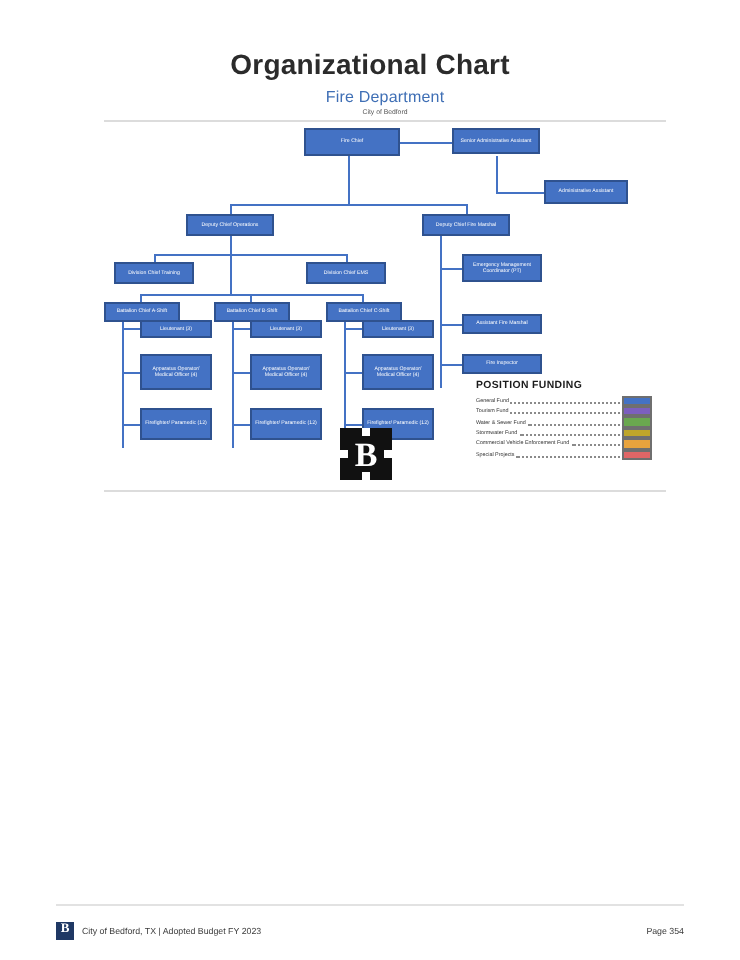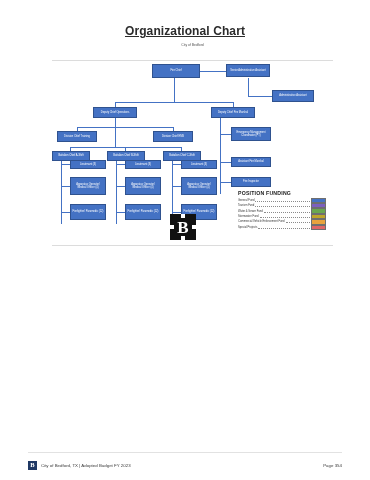--- a/index.html
+++ b/index.html
@@ -16,25 +16,24 @@
     overflow: hidden;
   }
 
   
   .page-title {
     position: absolute;
     top: 24px;
     left: 0;
     width: 370px;
     text-align: center;
-    font-size: 12px;
+    font-size: 14px;
     font-weight: bold;
     color: #2b2b2b;
     letter-spacing: 0.1px;
-    text-decoration: underline;
   }
 
   
   .chart-card {
     position: absolute;
     top: 42px;
     left: 52px;
     width: 281px;
     height: 206px;
     background: #ffffff;
@@ -198,20 +197,21 @@
     flex: 0 0 auto;
   }
 </style>
 </head>
 <body>
 
 <div class="page-title">Organizational Chart</div>
 
 <div class="chart-card">
 
+  <div class="dept-title">Fire Department</div>
   <div class="dept-sub">City of Bedford</div>
   <div class="rule rule-top"></div>
   <div class="rule rule-bottom"></div>
 
   <div class="conn h" style="left:148px; top:29px; width:26px;"></div>
 
   <div class="conn v" style="left:196px; top:36px; height:18px;"></div>
   <div class="conn h" style="left:196px; top:54px; width:24px;"></div>
 
   <div class="conn v" style="left:122px; top:36px; height:24px;"></div>

